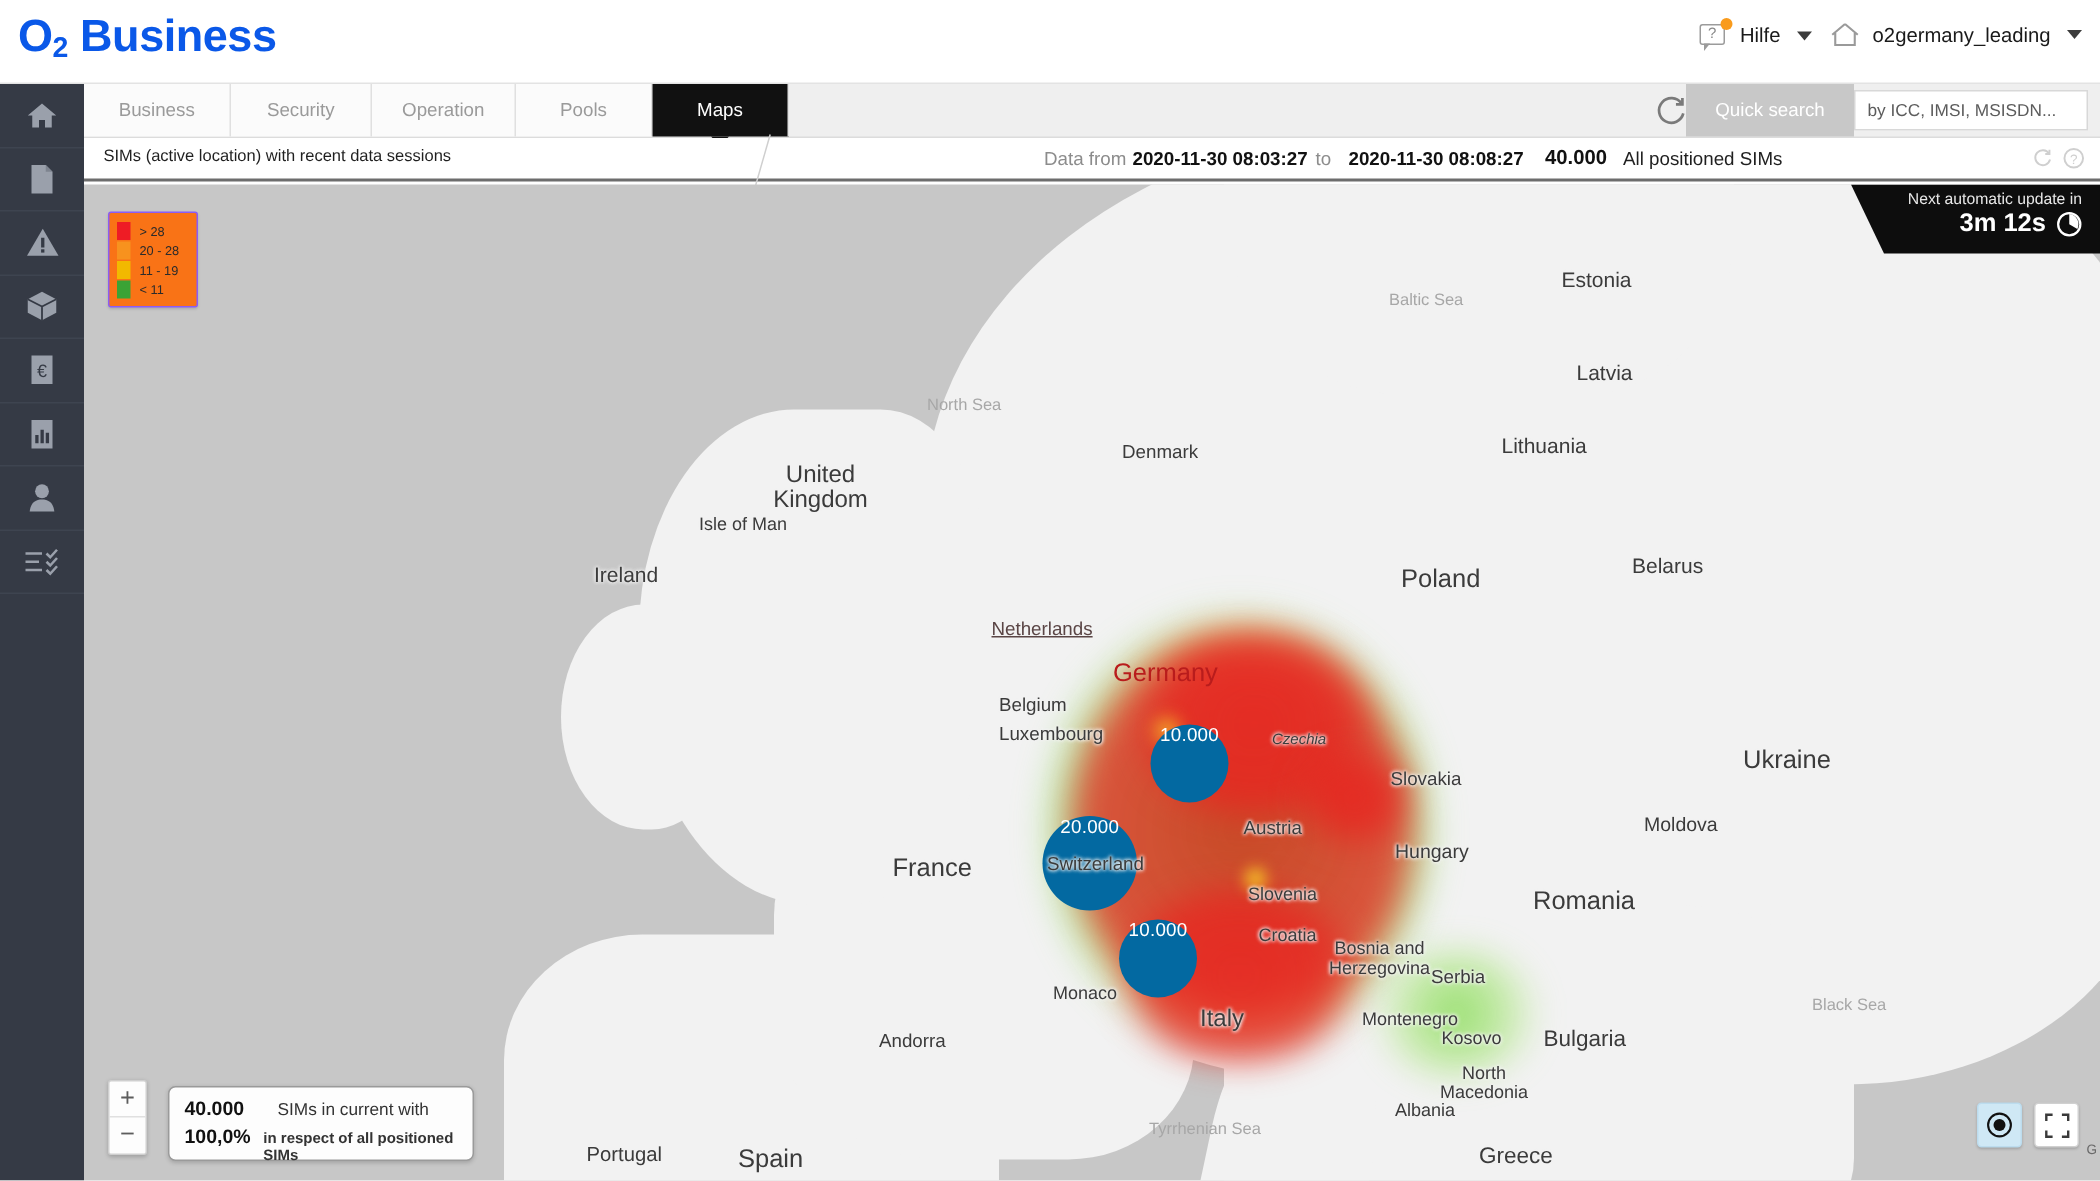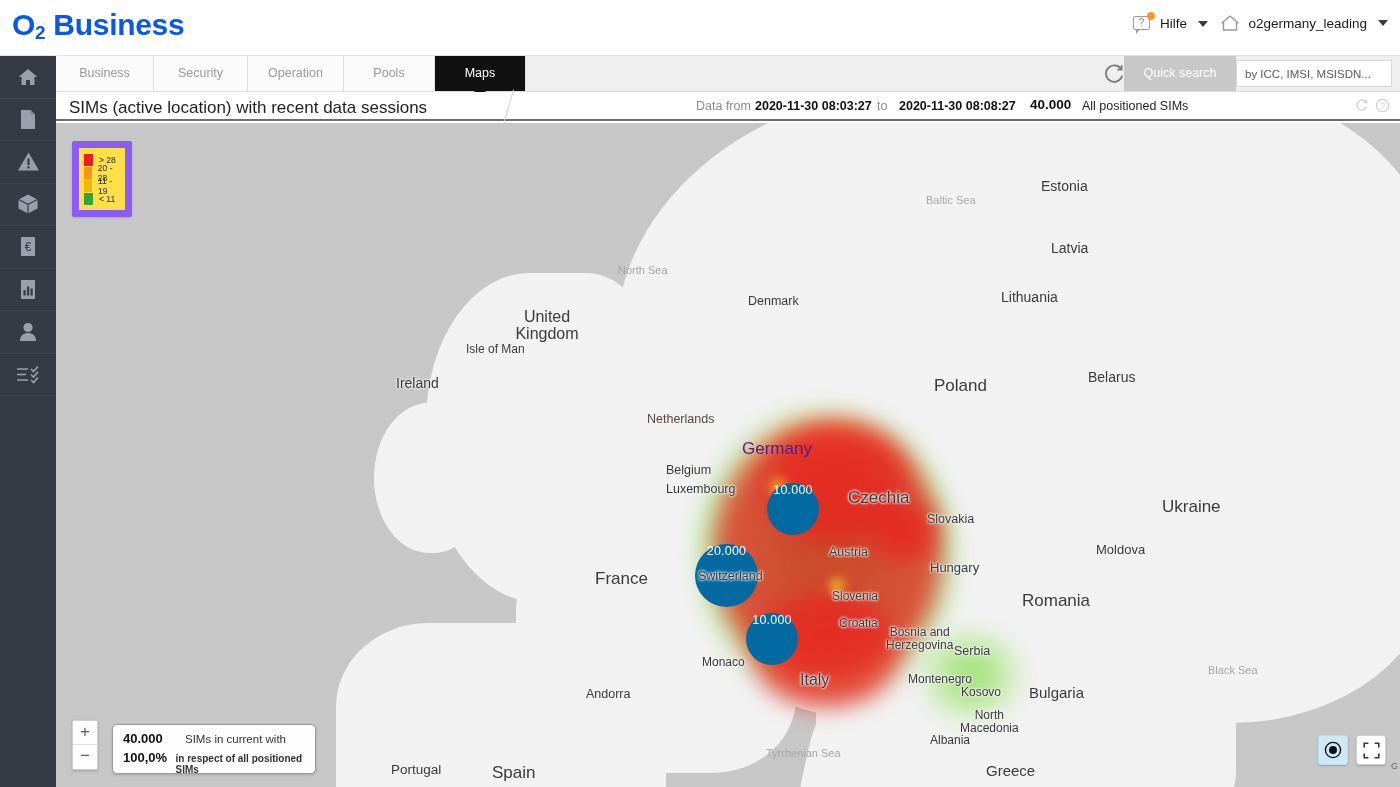--- a/index.html
+++ b/index.html
@@ -101,21 +101,21 @@
   }
   .searchbox input::placeholder { color: #5c5c5c; }
   .search-icon { margin-right: 8px; color: #2b2b2b; }
 
   
   .subhdr {
     position: absolute; left: 56px; top: 92px; width: 1344px; height: 29px;
     background: #ffffff; border-bottom: 2px solid #6d6d6d;
     font-size: 13px; color: #1f1f1f;
   }
-  .subhdr-title { position: absolute; left: 13px; top: 6px; font-size: 17px; color: #1f1f1f; }
+  .subhdr-title { position: absolute; left: 13px; top: 6px; font-size: 11px; color: #1f1f1f; }
   .subhdr-slash {
     position: absolute; left: 452px; top: -3px; width: 1px; height: 36px;
     background: #cfcfcf; transform: rotate(16deg);
   }
   .sh { position: absolute; top: 7px; font-size: 12.5px; }
   .sh-muted { color: #8c8c8c; }
   .sh-strong { color: #111; }
   .sh-bold { font-weight: bold; color: #111; font-size: 13.5px; }
   .sh-icons { position: absolute; right: 10px; top: 6px; display: flex; gap: 6px; color: #cfcfcf; }
 
@@ -138,21 +138,21 @@
   .heat-green { background: radial-gradient(circle, rgba(60,210,40,.85) 0%, rgba(120,220,60,.5) 55%, rgba(160,230,90,0) 78%); }
   .bubble {
     position: absolute; border-radius: 50%; background: #0369a1;
     color: #fff; display: flex; align-items: flex-start; justify-content: center;
     font-size: 12.5px; letter-spacing: .2px;
   }
 
   
   .legend {
     position: absolute; left: 16px; top: 18px; width: 60px;
-    background: #fde047; border: 7px solid #8b5cf6; border-radius: 2px;
+    background: #f97316; border: 1px solid #8b5cf6; border-radius: 2px;
     padding: 5px 4px 5px 5px; box-shadow: 0 1px 2px rgba(0,0,0,.15);
   }
   .legend-row { display: flex; align-items: center; height: 13px; }
   .legend-sw { width: 9px; height: 12px; margin-right: 6px; }
   .legend-txt { font-size: 8.5px; color: #2b2b2b; }
 
   
   .updbadge {
     position: absolute; right: 0; top: 0; height: 46px; background: #0d0d0d;
     color: #ffffff; padding: 4px 12px 4px 16px; text-align: right;
@@ -376,40 +376,40 @@
     <div class="country-label" style="left:945px;top:166px;font-size:14px;">Lithuania</div>
     <div class="country-label" style="left:1032px;top:246px;font-size:14px;">Belarus</div>
     <div class="country-label" style="left:878px;top:253px;font-size:17px;">Poland</div>
     <div class="country-label" style="left:1106px;top:374px;font-size:17px;">Ukraine</div>
     <div class="country-label" style="left:1040px;top:419px;font-size:13px;">Moldova</div>
     <div class="country-label" style="left:966px;top:468px;font-size:17px;">Romania</div>
     <div class="country-label" style="left:973px;top:561px;font-size:15px;">Bulgaria</div>
     <div class="country-label" style="left:930px;top:639px;font-size:15px;">Greece</div>
     <div class="country-label" style="left:874px;top:437px;font-size:13px;">Hungary</div>
     <div class="country-label" style="left:871px;top:389px;font-size:12.5px;">Slovakia</div>
-    <div class="country-label" style="left:792px;top:365px;font-size:17px;">Czechia</div>
+    <div class="country-label" style="left:792px;top:365px;font-size:10px;font-style:italic;">Czechia</div>
     <div class="country-label" style="left:773px;top:422px;font-size:12.5px;">Austria</div>
     <div class="country-label" style="left:776px;top:466px;font-size:12px;">Slovenia</div>
     <div class="country-label" style="left:783px;top:493px;font-size:12px;">Croatia</div>
     <div class="country-label" style="left:830px;top:503px;font-size:12px;line-height:13px;">Bosnia and<br>Herzegovina</div>
     <div class="country-label" style="left:898px;top:521px;font-size:12.5px;">Serbia</div>
     <div class="country-label" style="left:852px;top:549px;font-size:12px;">Montenegro</div>
     <div class="country-label" style="left:905px;top:562px;font-size:12px;">Kosovo</div>
     <div class="country-label" style="left:904px;top:586px;font-size:12px;line-height:13px;">North<br>Macedonia</div>
     <div class="country-label" style="left:874px;top:610px;font-size:12px;">Albania</div>
     <div class="country-label" style="left:744px;top:548px;font-size:16px;">Italy</div>
     <div class="country-label" style="left:646px;top:532px;font-size:12px;">Monaco</div>
     <div class="country-label" style="left:530px;top:564px;font-size:12.5px;">Andorra</div>
     <div class="country-label" style="left:436px;top:640px;font-size:17px;">Spain</div>
     <div class="country-label" style="left:335px;top:639px;font-size:13.5px;">Portugal</div>
     <div class="country-label" style="left:539px;top:446px;font-size:17px;">France</div>
     <div class="country-label" style="left:642px;top:446px;font-size:12.5px;">Switzerland</div>
-    <div class="country-label" style="left:686px;top:316px;font-size:17px;color:#4c1d95;text-shadow:none;">Germany</div>
+    <div class="country-label" style="left:686px;top:316px;font-size:17px;color:#b91c1c;text-shadow:none;">Germany</div>
     <div class="country-label" style="left:692px;top:171px;font-size:12.5px;">Denmark</div>
-    <div class="country-label" style="left:591px;top:289px;font-size:12.5px;color:#5a4545;text-shadow:none;">Netherlands</div>
+    <div class="country-label" style="left:605px;top:289px;font-size:12.5px;color:#5a4545;text-shadow:none;text-decoration:underline;">Netherlands</div>
     <div class="country-label" style="left:610px;top:340px;font-size:12.5px;">Belgium</div>
     <div class="country-label" style="left:610px;top:359px;font-size:12.5px;">Luxembourg</div>
     <div class="country-label" style="left:448px;top:185px;font-size:16px;line-height:17px;width:86px;">United<br>Kingdom</div>
     <div class="country-label" style="left:410px;top:219px;font-size:12px;">Isle of Man</div>
     <div class="country-label" style="left:340px;top:252px;font-size:14px;">Ireland</div>
 
     <div class="legend">
       <div class="legend-row">
         <span class="legend-sw" style="background:#ee1c25"></span>
         <span class="legend-txt">&gt; 28</span>
@@ -421,20 +421,30 @@
       <div class="legend-row">
         <span class="legend-sw" style="background:#f2b900"></span>
         <span class="legend-txt">11 - 19</span>
       </div>
       <div class="legend-row">
         <span class="legend-sw" style="background:#3aa335"></span>
         <span class="legend-txt">&lt; 11</span>
       </div>
     </div>
 
+    <div class="updbadge">
+      <div class="upd-l1">Next automatic update in</div>
+      <div class="upd-l2">
+        <span>3m 12s</span>
+        <svg width="17" height="17" viewBox="0 0 17 17">
+          <circle cx="8.5" cy="8.5" r="7.4" fill="none" stroke="#ffffff" stroke-width="1.5"></circle>
+          <path d="M8.5 8.5 L8.5 1.6 A6.9 6.9 0 0 1 13.9 11.6 Z" fill="#ffffff"></path>
+        </svg>
+      </div>
+    </div>
 
     <div class="zoomctl">
       <div>+</div>
       <div>−</div>
     </div>
 
     <div class="viewbox">
       <div class="vb-row">
         <span class="vb-num">40.000</span>
         <span class="vb-txt">SIMs in current with</span>

